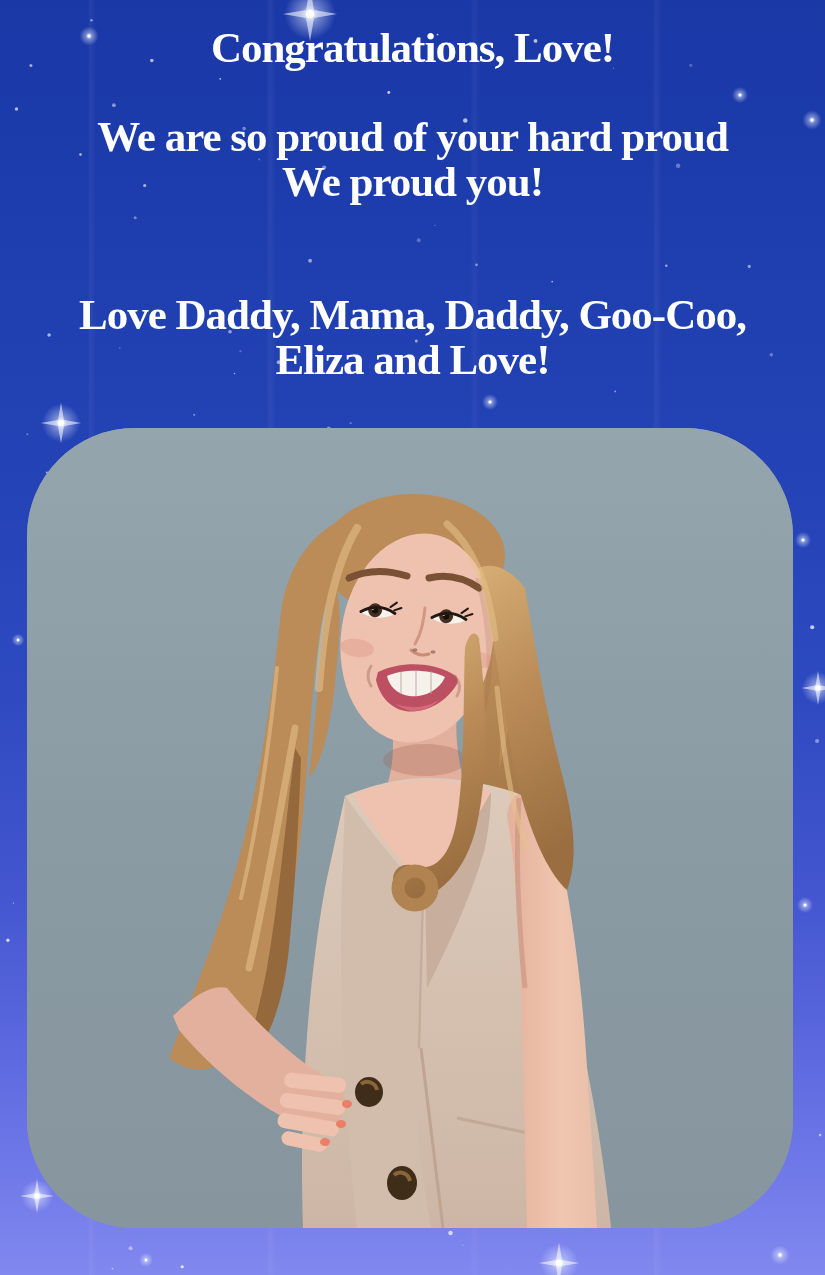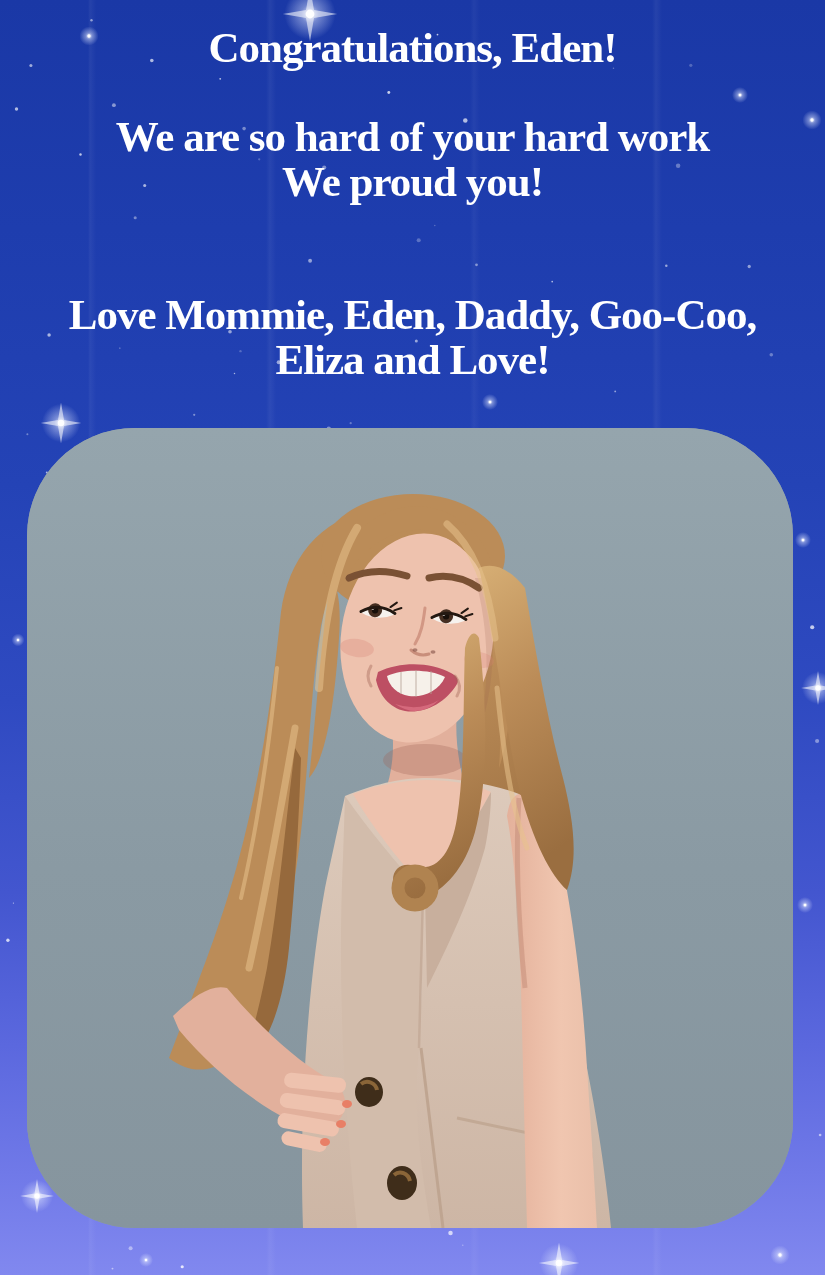--- a/index.html
+++ b/index.html
@@ -215,29 +215,29 @@
         <circle cx="559" cy="1263" r="19.200000000000003" fill="url(#glow)"></circle>
         <circle cx="559" cy="1263" r="3.3000000000000003" fill="#ffffff" opacity="0.95"></circle>
         <path d="M 559 1242.6 L 562 1260 L 579.4 1263 L 562 1266 L 559 1283.4 L 556 1266 L 538.6 1263 L 556 1260 Z" fill="#ffffff" opacity="0.55"></path>
         <circle cx="780" cy="1255" r="9.600000000000001" fill="url(#glow)"></circle>
         <circle cx="780" cy="1255" r="1.6500000000000001" fill="#ffffff" opacity="0.95"></circle>
       </g>
   </svg>
 
   <div class="rays"></div>
 
-  <header class="txt heading">Congratulations, Eden!</header>
+  <header class="txt heading">Congratulations, Love!</header>
 
   <div class="txt message">
-    <div>We are so hard of your hard work</div>
+    <div>We are so proud of your hard proud</div>
     <div>We proud you!</div>
   </div>
 
   <div class="txt closing">
-    <div>Love Mommie, Eden, Daddy, Goo-Coo,</div>
+    <div>Love Daddy, Mama, Daddy, Goo-Coo,</div>
     <div>Eliza and Love!</div>
   </div>
 
   <figure class="photo-card" aria-label="Smiling girl with long blonde hair, head tilted, wearing a beige sleeveless button vest over a white top, hand on hip">
     <svg width="766" height="800" viewBox="0 0 766 800" aria-hidden="true">
       <defs>
         <linearGradient id="pbg" x1="0" y1="0" x2="0" y2="1">
           <stop offset="0%" stop-color="#95a5ad"></stop>
           <stop offset="55%" stop-color="#8a9aa3"></stop>
           <stop offset="100%" stop-color="#86959e"></stop>

